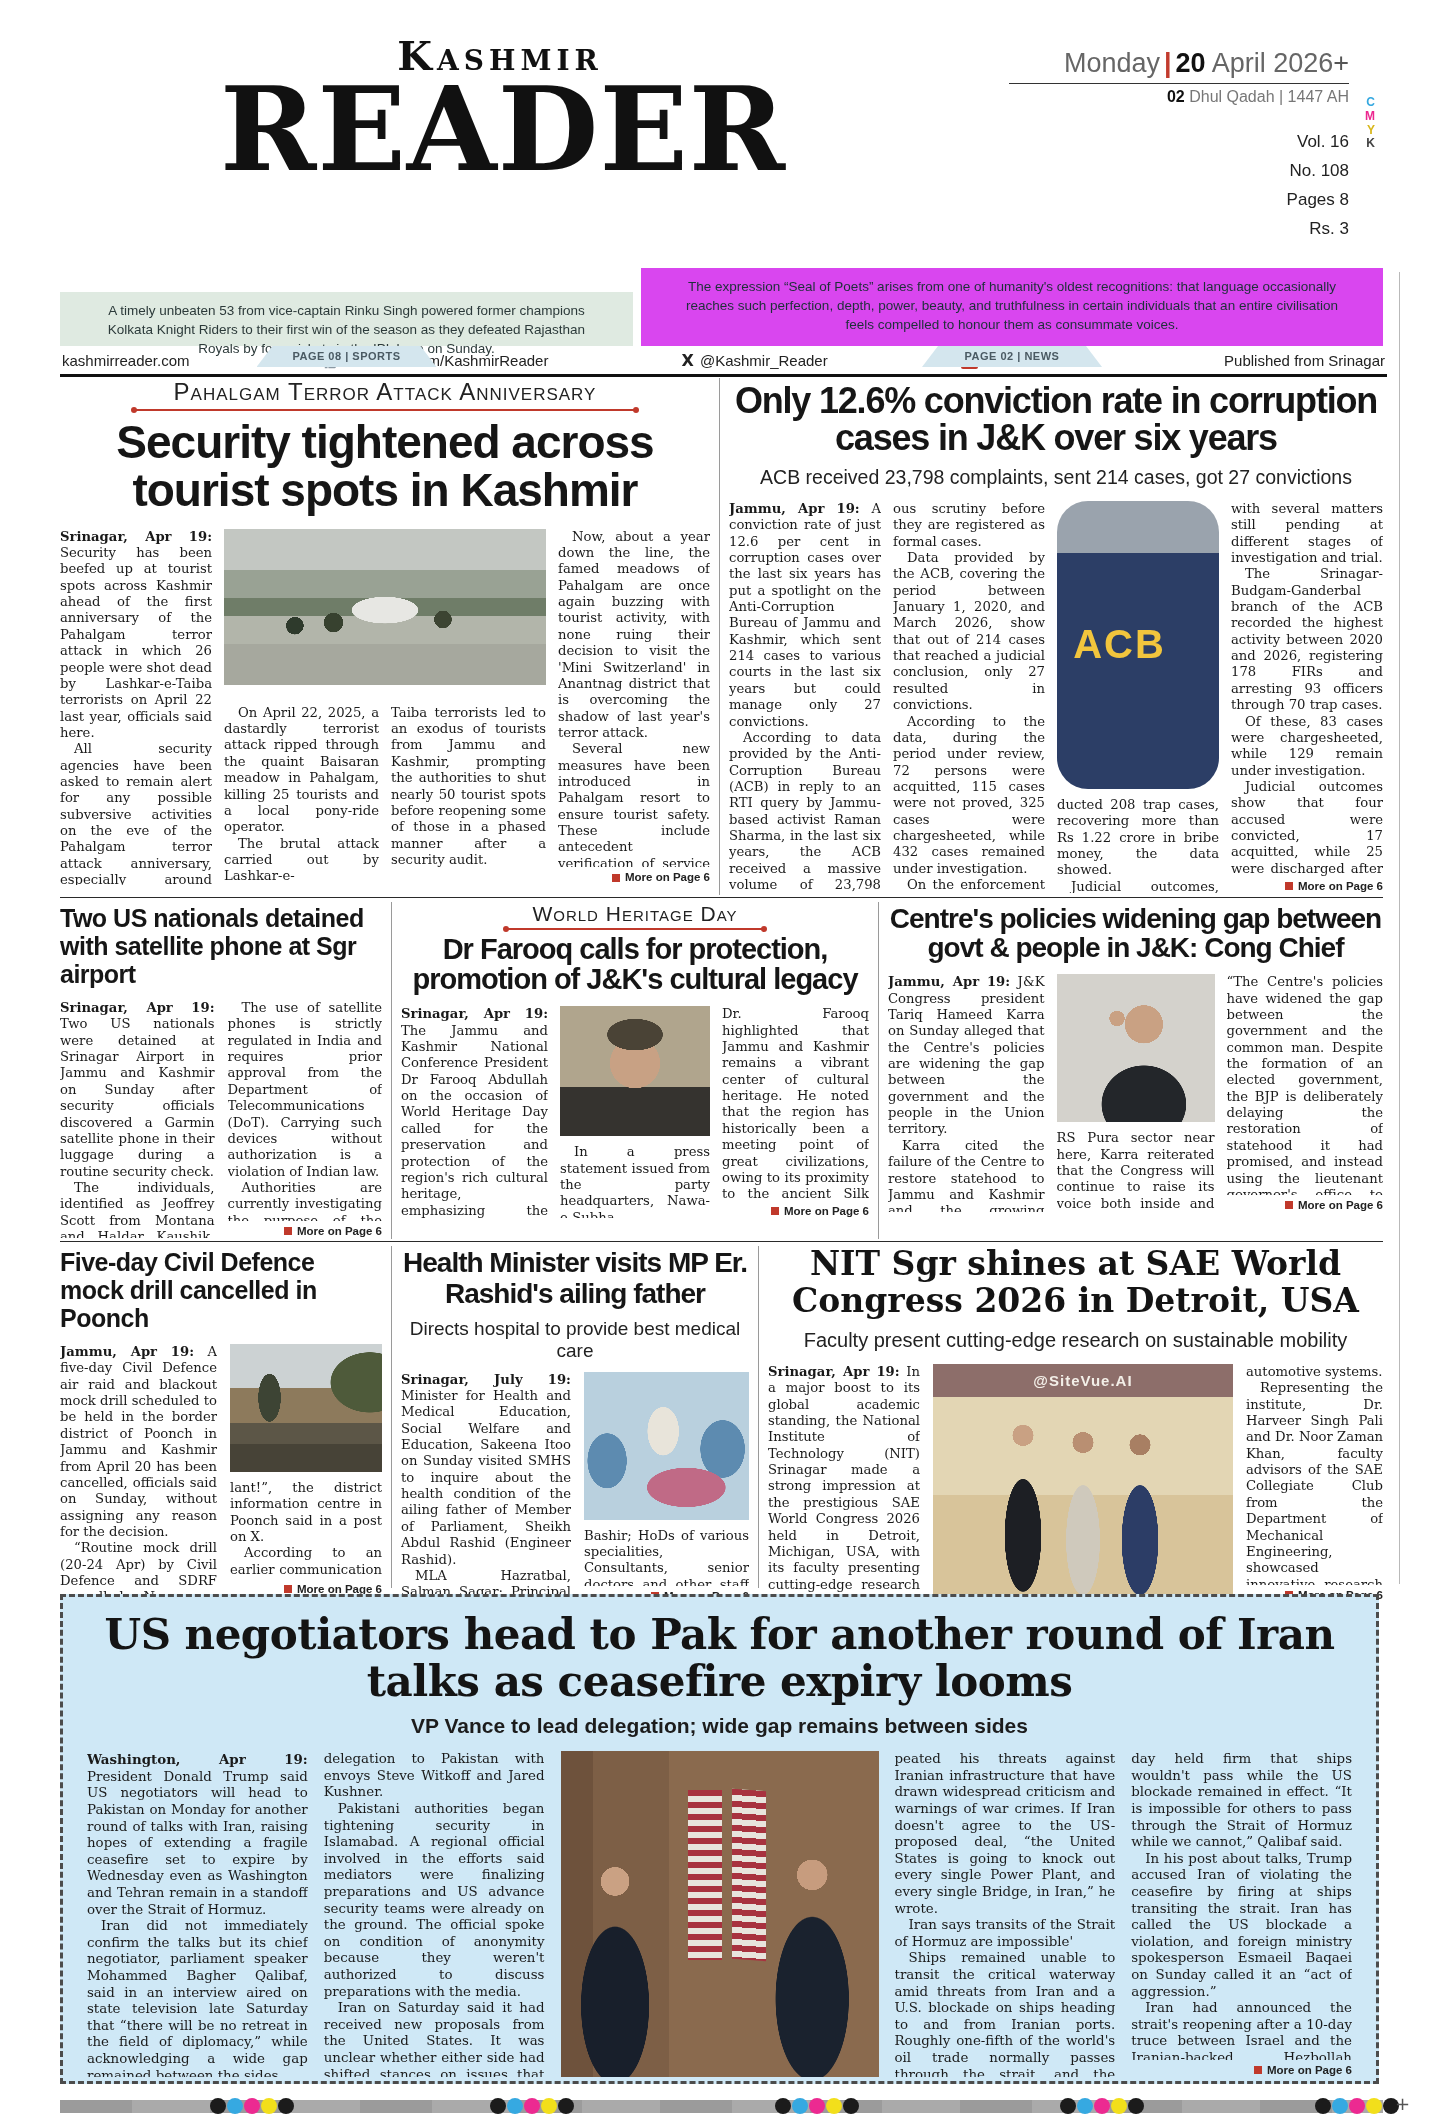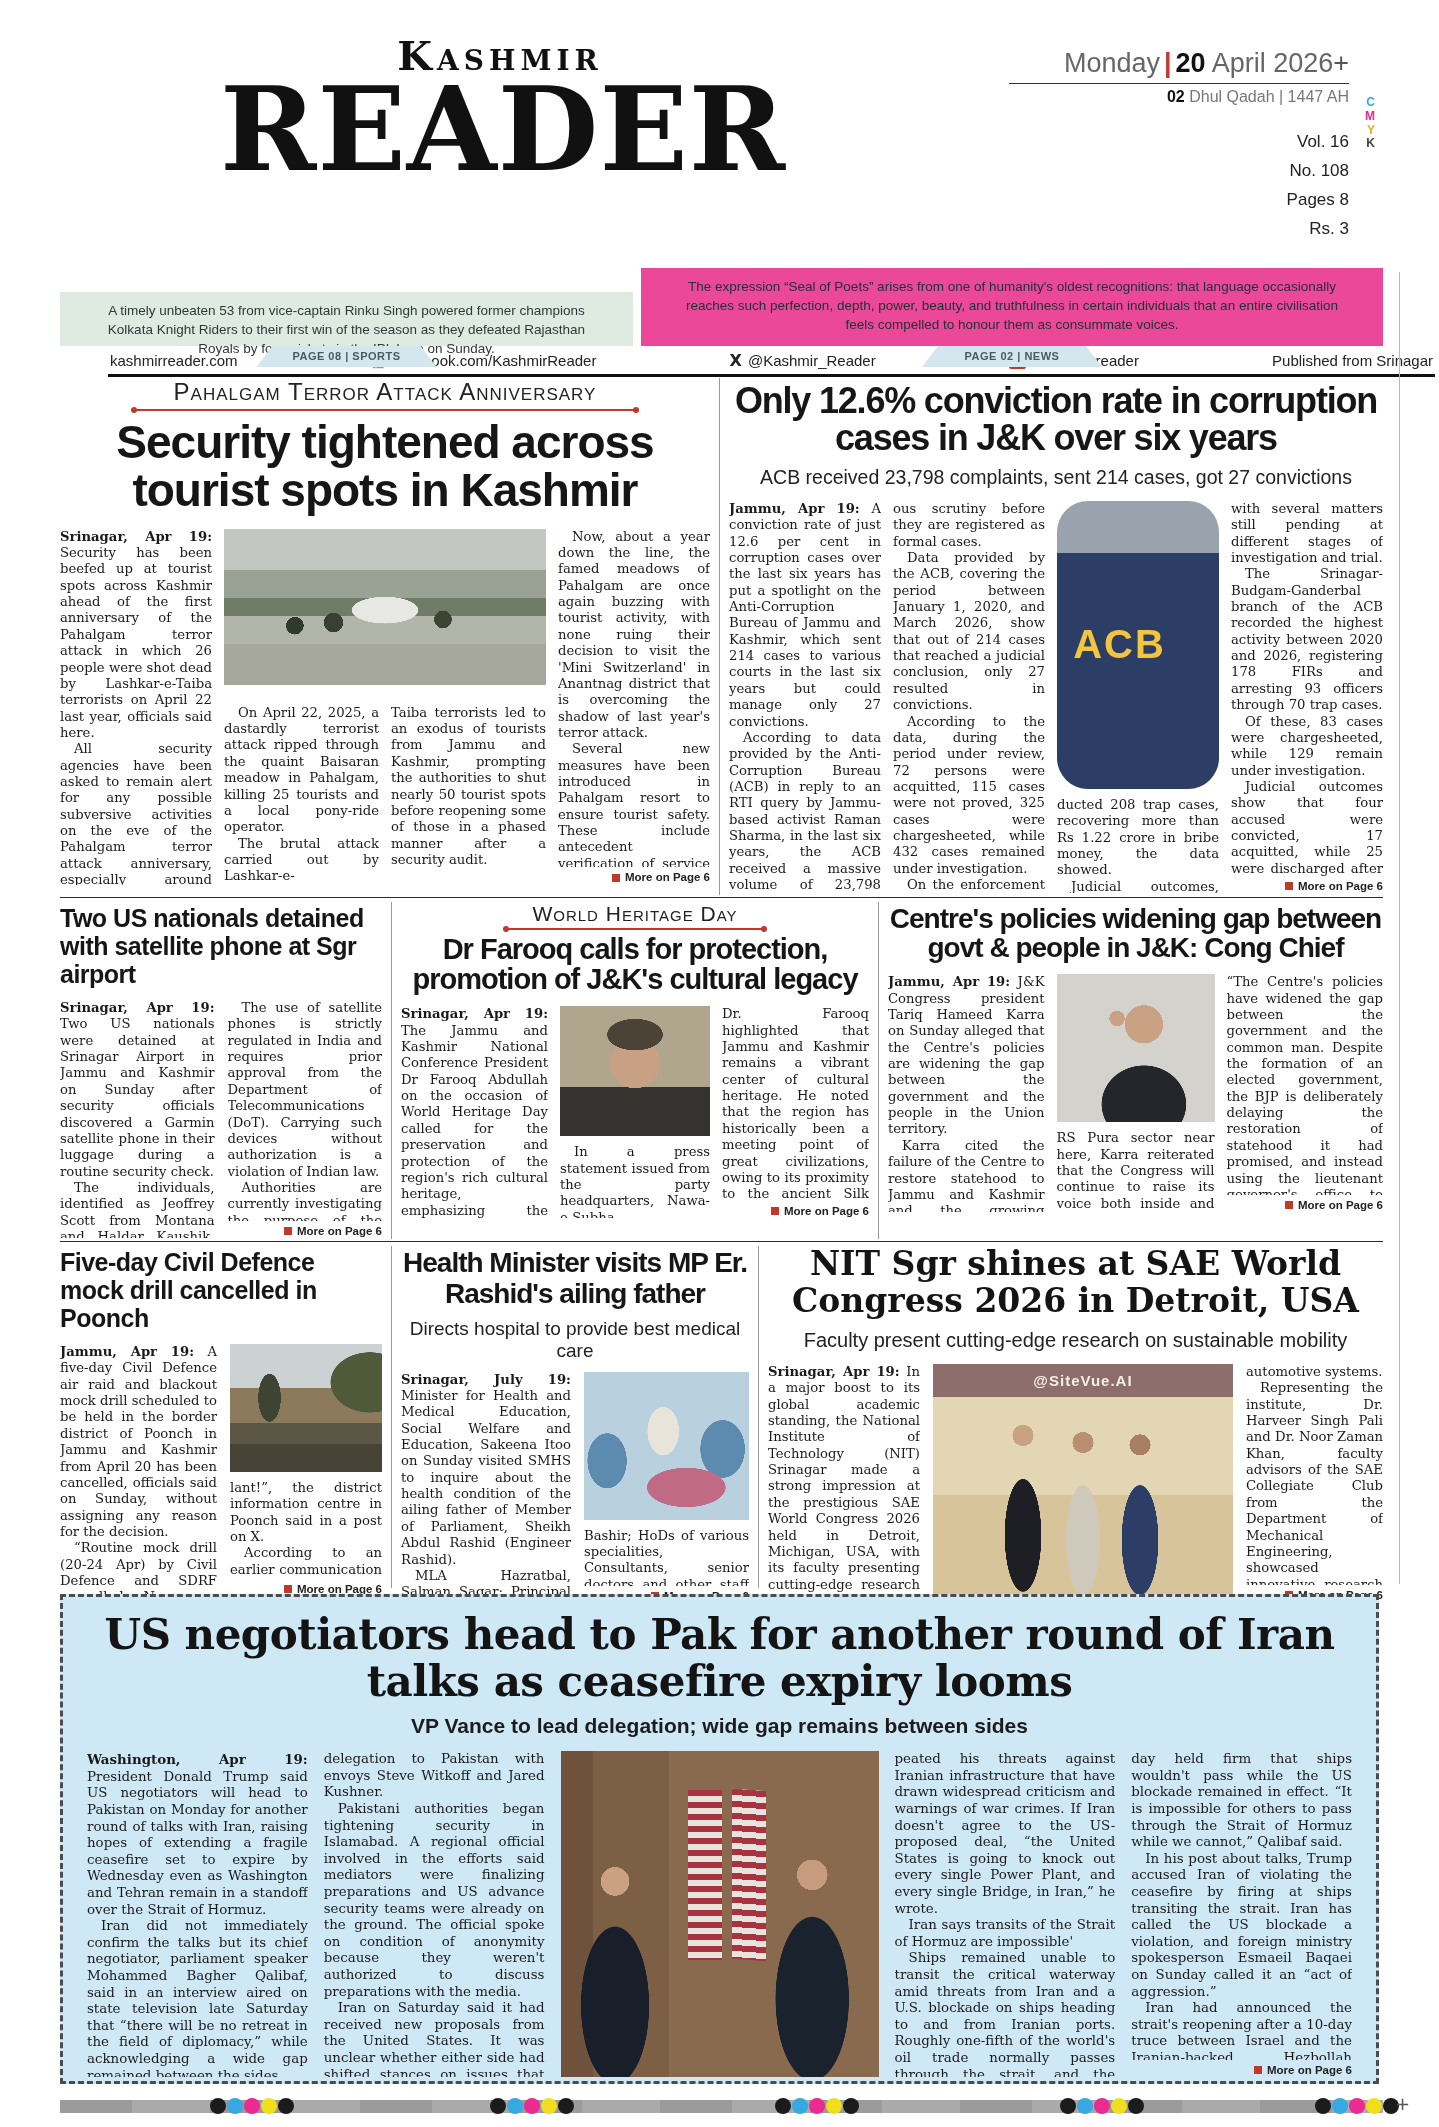--- a/index.html
+++ b/index.html
@@ -23,29 +23,29 @@
   .cmyk{position:absolute;right:0;top:48px;display:flex;flex-direction:column;
         font-family:"Liberation Sans",sans-serif;font-size:12px;font-weight:700;line-height:1.15;}
   .cmyk span:nth-child(1){color:#35a8e0}.cmyk span:nth-child(2){color:#ec268f}
   .cmyk span:nth-child(3){color:#d8b71a}.cmyk span:nth-child(4){color:#444}
   .volblock{margin-top:22px;font-family:"Liberation Sans",sans-serif;font-size:17px;color:#222;line-height:1.7;}
   
   #teasers{position:absolute;left:60px;top:268px;width:1323px;height:78px;display:flex;gap:8px;}
   .teaser{position:relative;padding:10px 34px 0;text-align:center;
           font-family:"Liberation Sans",sans-serif;font-size:13.5px;line-height:1.4;color:#2c3a3a;}
   .teaser-left{flex:0 0 505px;background:#dfeae1;margin-top:24px;}
-  .teaser-right{flex:1;background:#ec4899;color:#1d3038;}
+  .teaser-right{flex:1;background:#d946ef;color:#1d3038;}
   .tab{position:absolute;bottom:-21px;left:50%;transform:translateX(-50%);width:180px;height:21px;
        background:#d4e6ee;clip-path:polygon(16px 0,calc(100% - 16px) 0,100% 100%,0 100%);
        font-size:11px;font-weight:700;color:#4a5a63;display:flex;align-items:center;justify-content:center;
        letter-spacing:.5px;z-index:3;}
   
   #socialbar{position:absolute;left:60px;top:347px;width:1323px;height:27px;border-bottom:3px solid #101010;
              display:flex;align-items:center;justify-content:space-between;
-             font-family:"Liberation Sans",sans-serif;font-size:15px;color:#222;padding:0 2px;margin-left:48px;}
+             font-family:"Liberation Sans",sans-serif;font-size:15px;color:#222;padding:0 2px;}
   .soc{display:flex;align-items:center;gap:6px;}
   .gp-box{display:inline-flex;width:17px;height:17px;background:#c0392b;color:#fff;border-radius:2px;
           font-size:11px;font-weight:700;align-items:center;justify-content:center;}
   .x-glyph{font-weight:900;font-size:16px;font-family:"DejaVu Sans",sans-serif;}
   
   .kicker-wrap{text-align:center;position:relative;}
   .kicker{display:inline-block;font-family:"Liberation Sans",sans-serif;font-variant:small-caps;
           font-size:24px;letter-spacing:1px;color:#222;border-bottom:2px solid #c0392b;
           padding:0 40px 3px;position:relative;}
   .kicker::before,.kicker::after{content:"";position:absolute;bottom:-4px;width:6px;height:6px;

